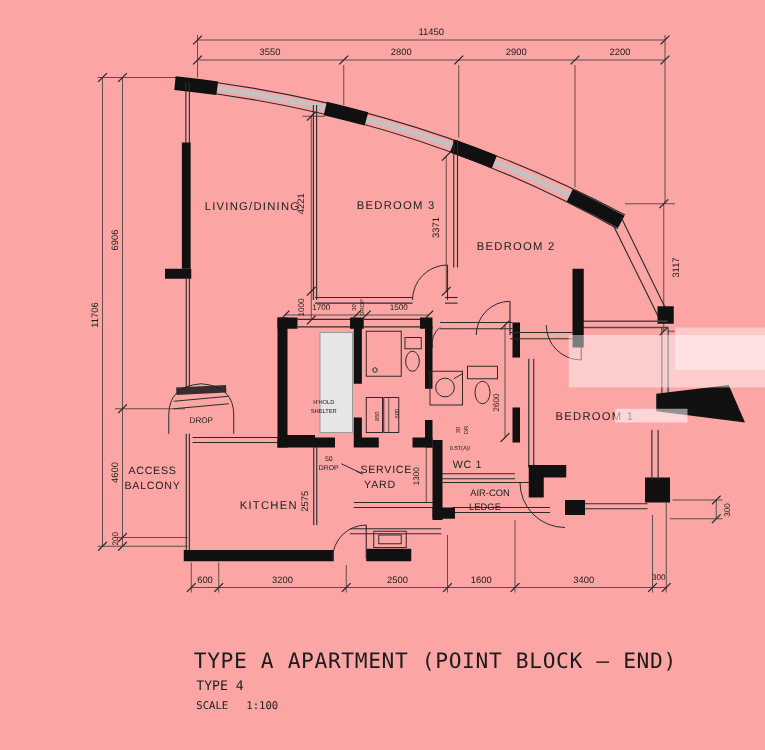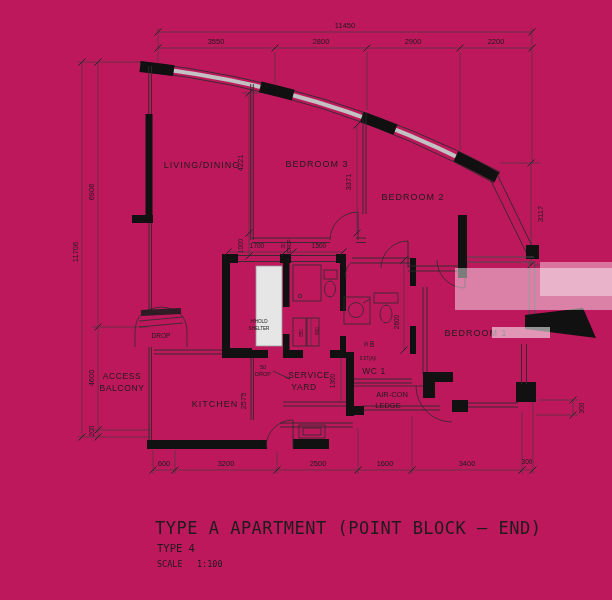--- a/index.html
+++ b/index.html
@@ -1,16 +1,16 @@
 <!DOCTYPE html>
 <html><head>
 <meta charset="utf-8">
 <style>
   html,body{margin:0;padding:0;background:#ffffff;}
-  #stage{width:612px;height:600px;position:relative;background:#be185d;overflow:hidden;}
+  #stage{width:612px;height:600px;position:relative;background:#fca5a5;overflow:hidden;}
   svg{position:absolute;left:0;top:0;}
   text{fill:#1c1c1c;font-family:"Liberation Sans",sans-serif;}
   .room{font-size:9px;letter-spacing:1px;}
   .room2{font-size:8.5px;letter-spacing:0.6px;}
   .dimtx{font-size:7.5px;}
   .dimsm{font-size:6.5px;}
   .tiny{font-size:4.6px;}
   .title{font-family:"DejaVu Sans Mono",monospace;font-size:17px;letter-spacing:0.5px;}
   .sub{font-family:"DejaVu Sans Mono",monospace;font-size:10.5px;}
   .scale{font-family:"DejaVu Sans Mono",monospace;font-size:8.5px;}

